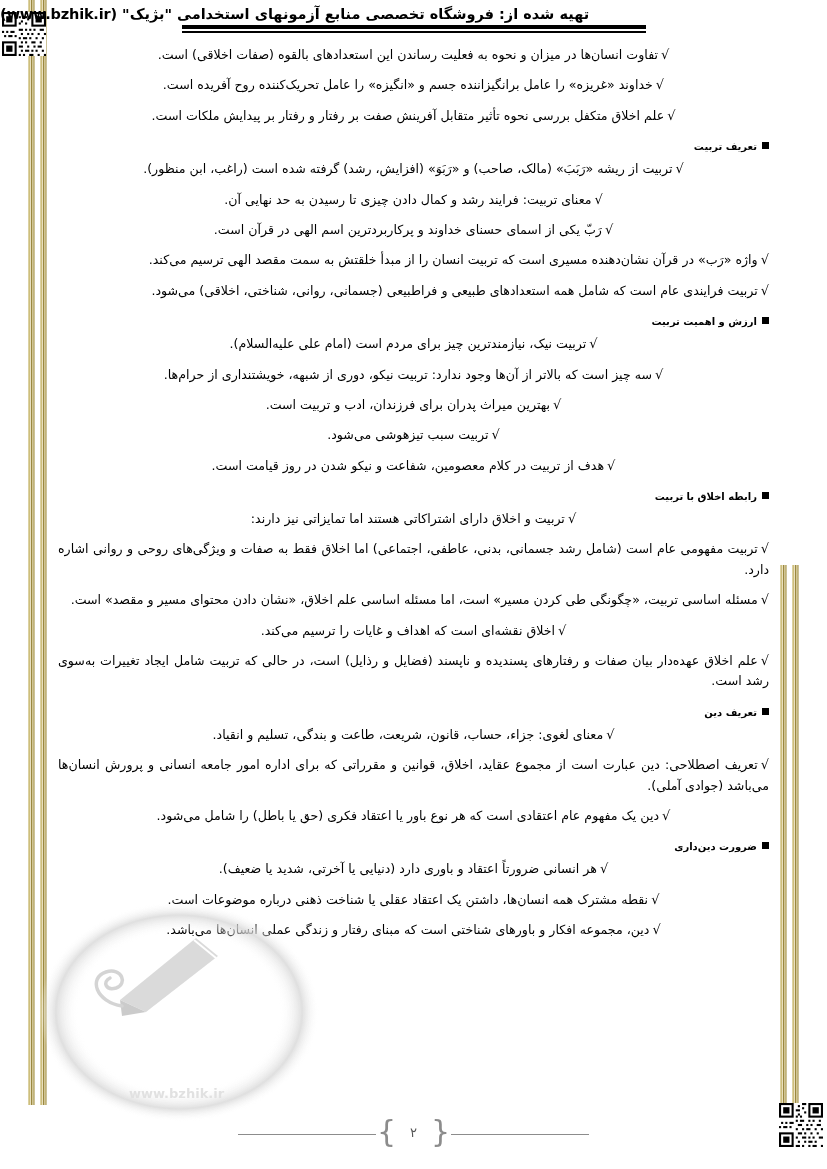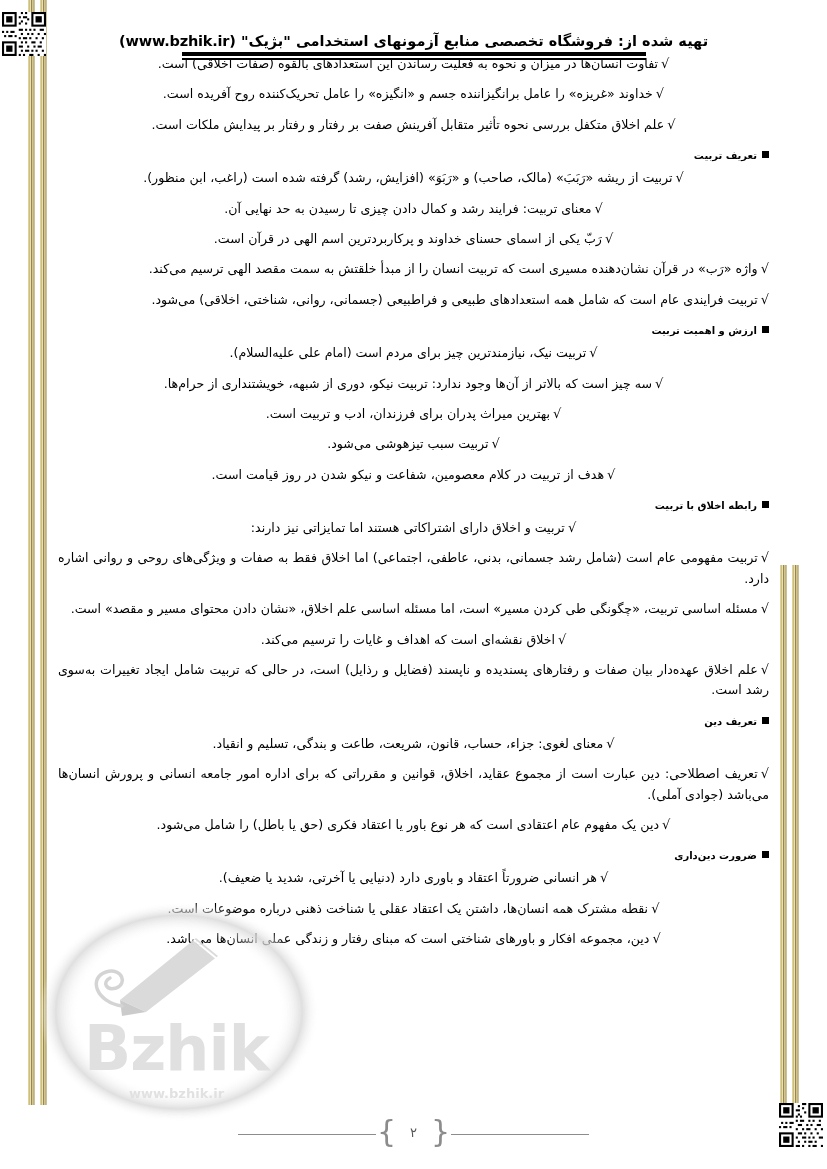--- a/index.html
+++ b/index.html
@@ -47,22 +47,21 @@
   }
   .qr.tl { left: 2px;  top: 12px; }
   .qr.br { right: 4px; bottom: 22px; }
 
   
   .header {
     position: absolute;
     top: 6px;
     left: 0;
     right: 0;
-    text-align: center;
-    margin-top: 27px;
+    text-align: left;
   }
   .header-title {
     font-family: "DejaVu Sans", "Liberation Sans", sans-serif;
     font-weight: bold;
     font-size: 14.5px;
     color: #000000;
     letter-spacing: -0.2px;
     white-space: nowrap;
     direction: rtl;
   }
@@ -76,21 +75,21 @@
   }
   .header-rule-thin {
     height: 2px;
     background: #000000;
     margin-top: 2px;
   }
 
   
   .content {
     position: absolute;
-    top: 53px;
+    top: 44px;
     left: 58px;
     right: 58px;
     direction: rtl;
     text-align: right;
   }
 
   .section-head {
     font-family: "DejaVu Sans", "Liberation Sans", sans-serif;
     font-weight: bold;
     font-size: 10px;
@@ -398,21 +397,20 @@
         </radialGradient>
       </defs>
       <ellipse cx="145" cy="112" rx="140" ry="110" fill="url(#rg)"></ellipse>
     </svg>
     <svg class="wm-pencil" viewBox="0 0 150 90">
       <path d="M120 8 L142 26 L70 82 L44 70 Z" fill="#d9d9d9"></path>
       <path d="M44 70 L70 82 L46 86 Z" fill="#c9c9c9"></path>
       <path d="M118 10 L140 28" stroke="#ffffff" stroke-width="2" fill="none"></path>
       <path d="M46 76 C 20 72, 12 48, 30 42 C 46 37, 52 54, 40 58 C 30 61, 26 52, 34 48" stroke="#d2d2d2" stroke-width="3.5" fill="none" stroke-linecap="round"></path>
     </svg>
-    <div class="wm-text">Bzhik</div>
     <div class="wm-url">www.bzhik.ir</div>
   </div>
 
   <div class="footer">
     <div class="footer-line l"></div>
     <div class="footer-line r"></div>
     <div class="footer-pagewrap">
       <span class="brace">{</span>
       <span class="page-num">۲</span>
       <span class="brace">}</span>

